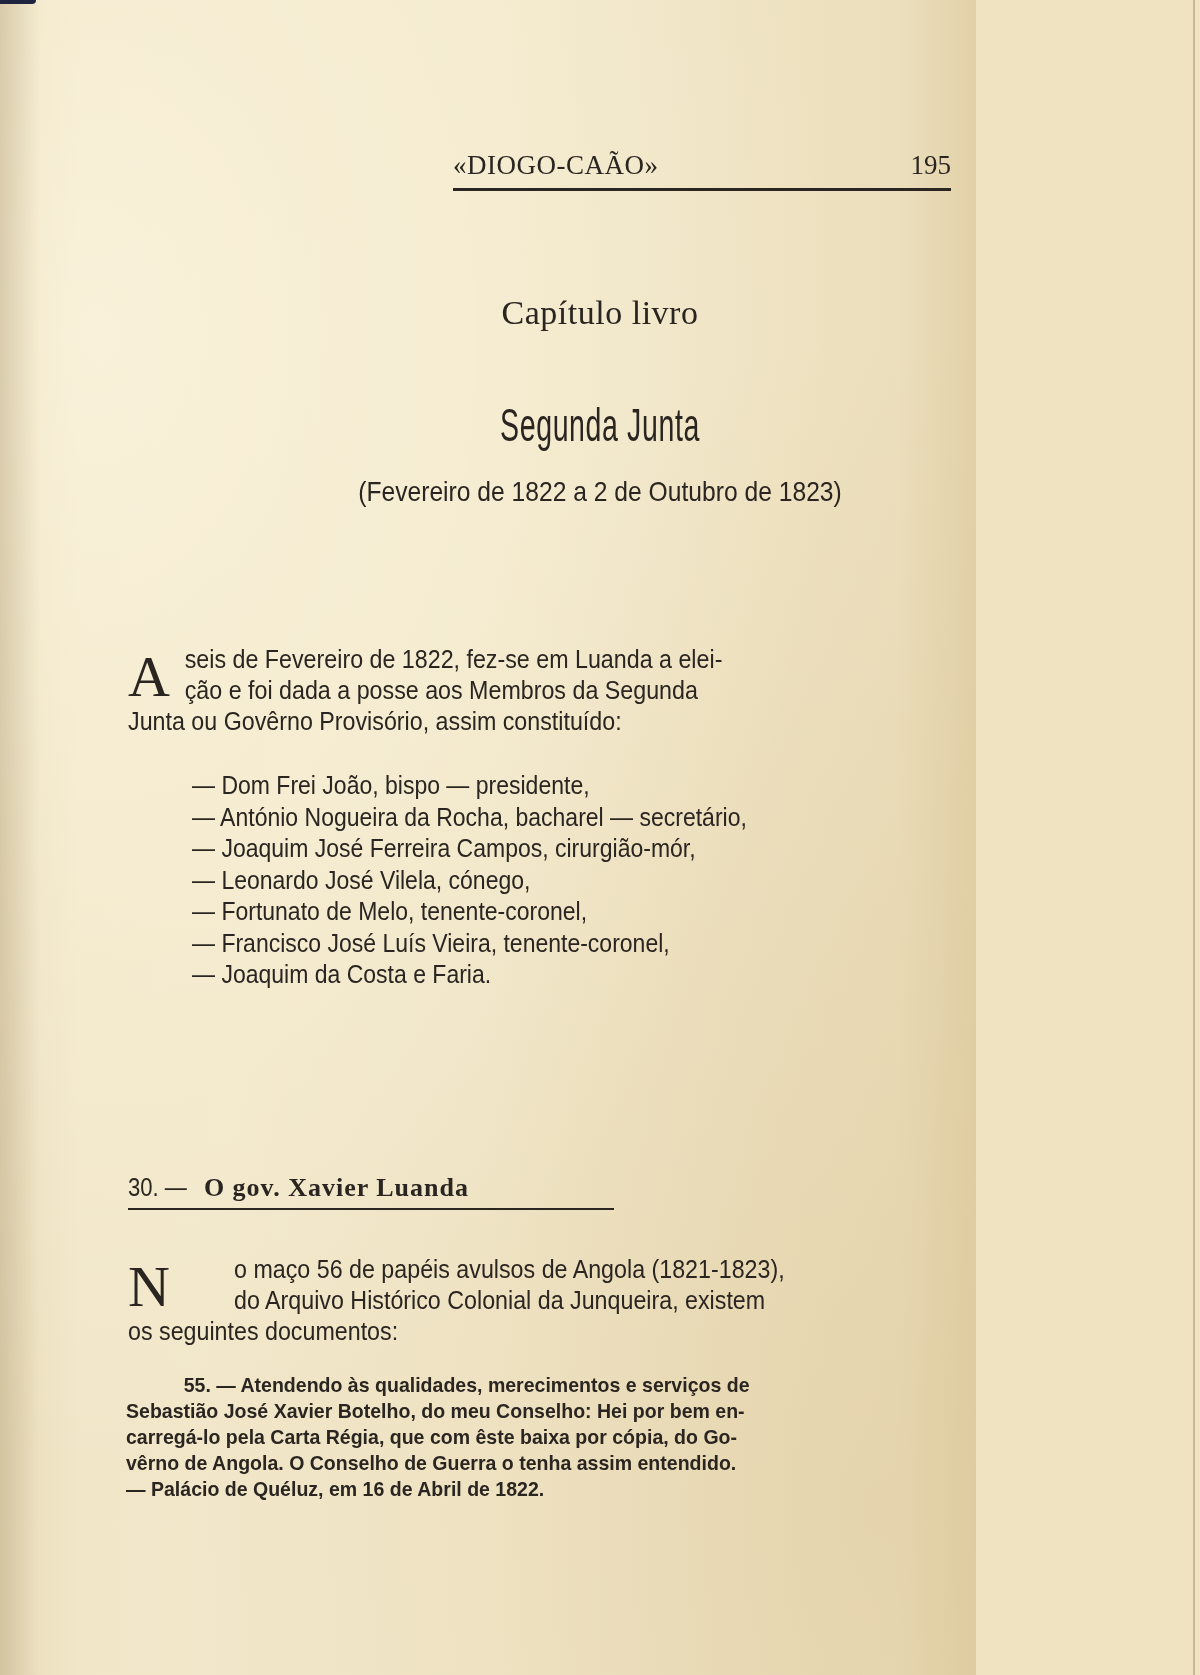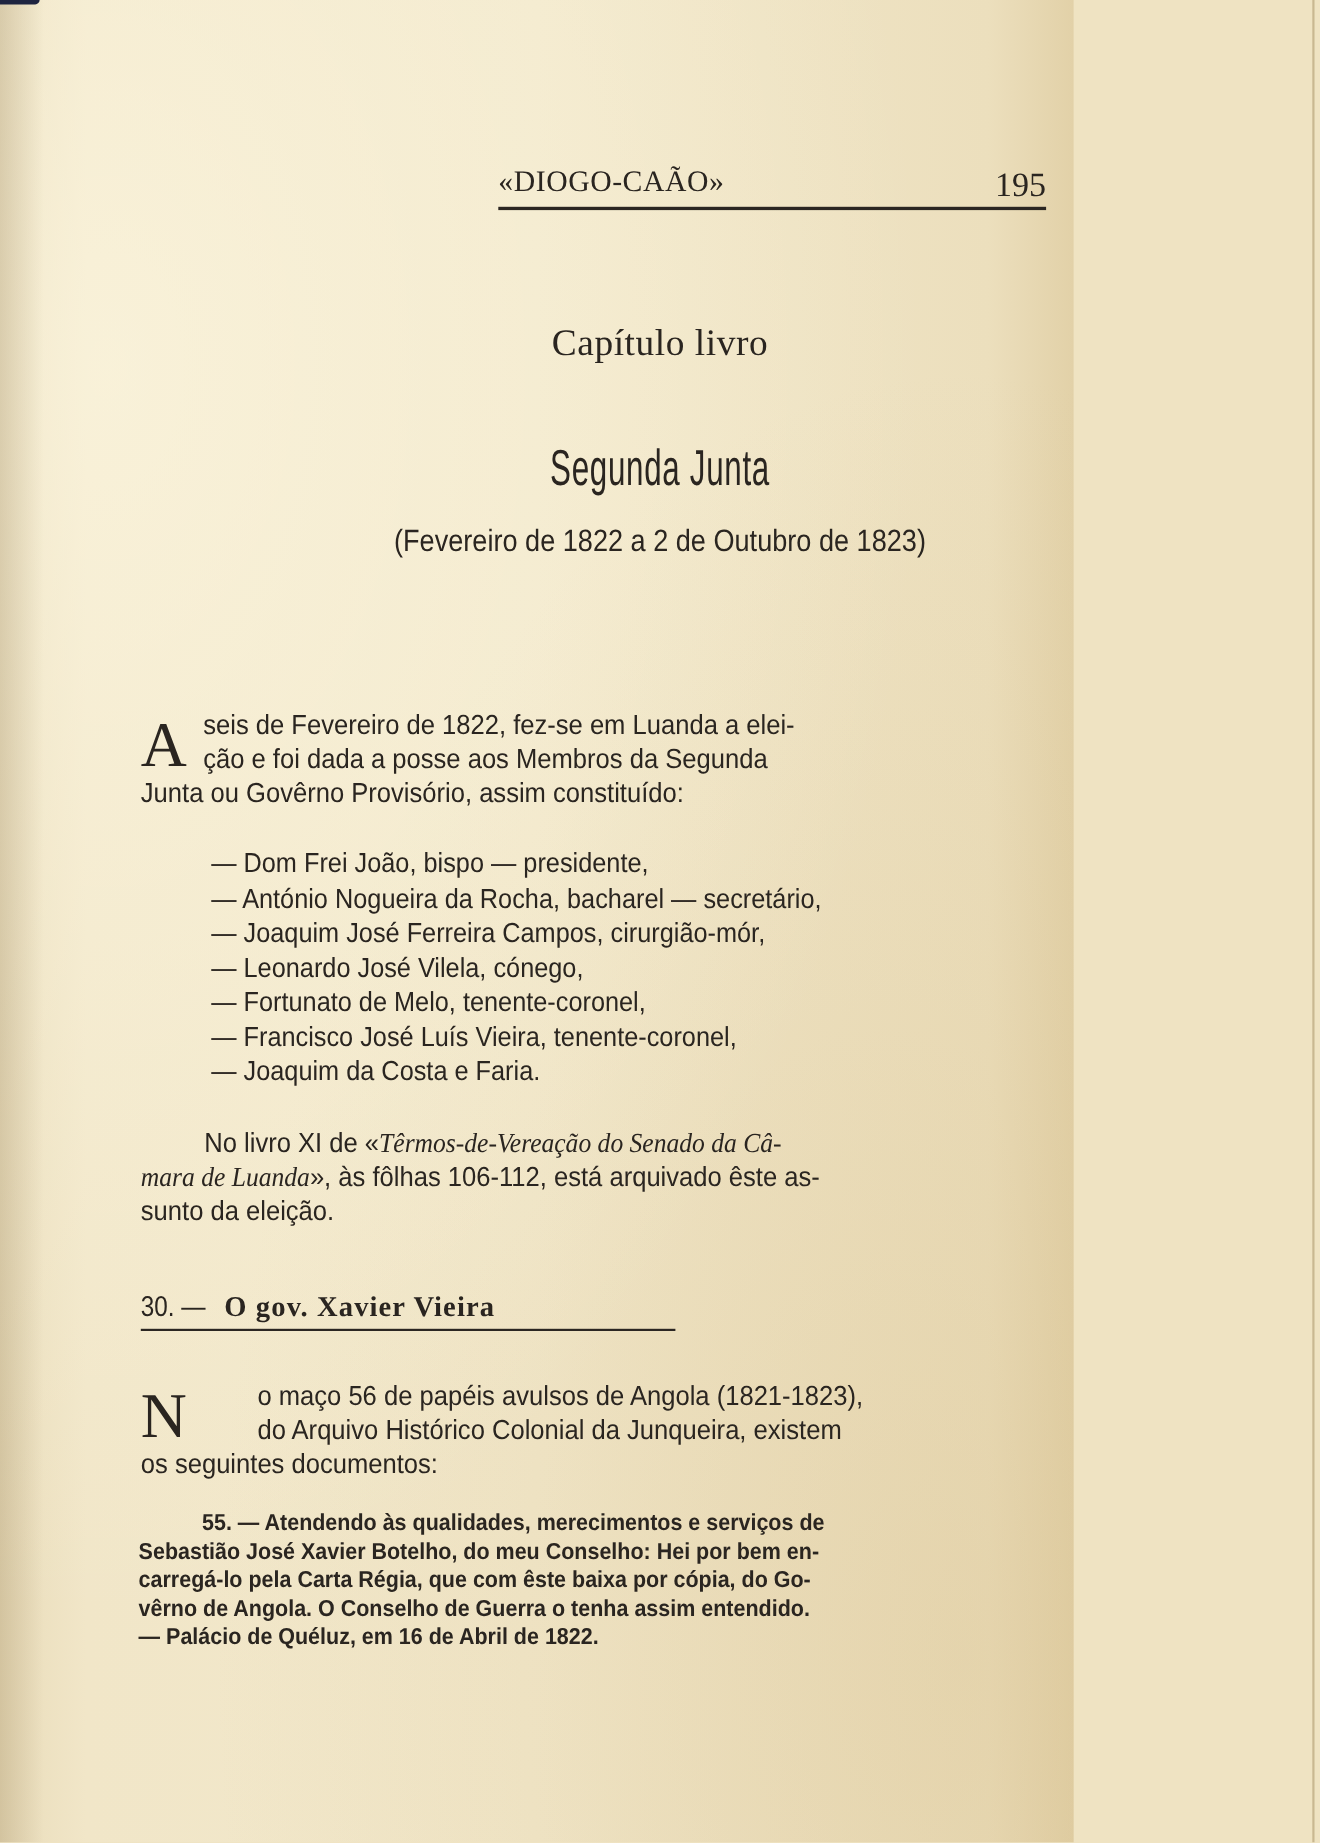--- a/index.html
+++ b/index.html
@@ -33,21 +33,21 @@
   .running-head {
     position: absolute; left: 453px; top: 150px; width: 498px;
     height: 38px; border-bottom: 3px solid #2b2622;
   }
   .running-title {
     position: absolute; left: 0; top: 0;
     font-size: 27px; letter-spacing: 0.5px;
   }
   .page-number {
     position: absolute; right: 0; top: 0;
-    font-size: 31px;
+    font-size: 27px;
   }
 
   .chapter-title {
     position: absolute; left: 0; width: 1200px; top: 294px;
     text-align: center; font-size: 34px; letter-spacing: 0.5px;
   }
   .part-title {
     position: absolute; left: 0; width: 1200px; top: 398px;
     text-align: center; font-size: 46px;
     font-family: "Liberation Sans Narrow", "Liberation Sans", sans-serif;
@@ -131,29 +131,24 @@
   <div class="member-list">
     <span class="item">— Dom Frei João, bispo — presidente,</span>
     <span class="item">— António Nogueira da Rocha, bacharel — secretário,</span>
     <span class="item">— Joaquim José Ferreira Campos, cirurgião-mór,</span>
     <span class="item">— Leonardo José Vilela, cónego,</span>
     <span class="item">— Fortunato de Melo, tenente-coronel,</span>
     <span class="item">— Francisco José Luís Vieira, tenente-coronel,</span>
     <span class="item">— Joaquim da Costa e Faria.</span>
   </div>
 
-  <div class="body-text" style="top:1024px;">
-    <span class="line" style="padding-left:62px; transform:scaleX(0.93);"><span>No livro XI de «</span><span class="italic">Têrmos-de-Vereação do Senado da Câ-</span></span>
-    <span class="line" style="transform:scaleX(0.93);"><span class="italic">mara de Luanda</span><span>», às fôlhas 106-112, está arquivado êste as-</span></span>
-    <span class="line" style="transform:scaleX(0.93);">sunto da eleição.</span>
-  </div>
 
   <div class="section-heading" style="top:1172px; width:486px;">
     <span class="section-number">30. —</span>
-    <span class="section-title">O gov. Xavier Vieira</span>
+    <span class="section-title">O gov. Xavier Luanda</span>
   </div>
 
   <div class="body-text" style="top:1254px;">
     <span class="dropcap">N</span>
     <span class="line indented" style="padding-left:114px; transform:scaleX(0.93);">o maço 56 de papéis avulsos de Angola (1821-1823),</span>
     <span class="line indented" style="padding-left:114px; transform:scaleX(0.93);">do Arquivo Histórico Colonial da Junqueira, existem</span>
     <span class="line" style="transform:scaleX(0.93);">os seguintes documentos:</span>
   </div>
 
   <div class="note-text" style="top:1372px;">

